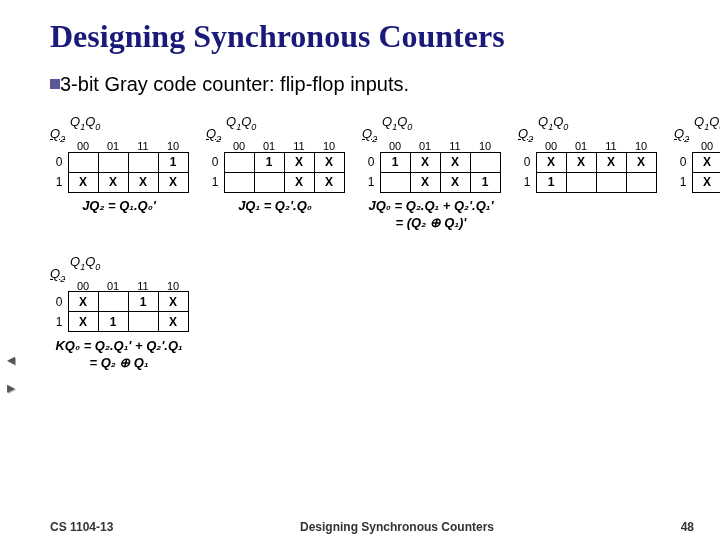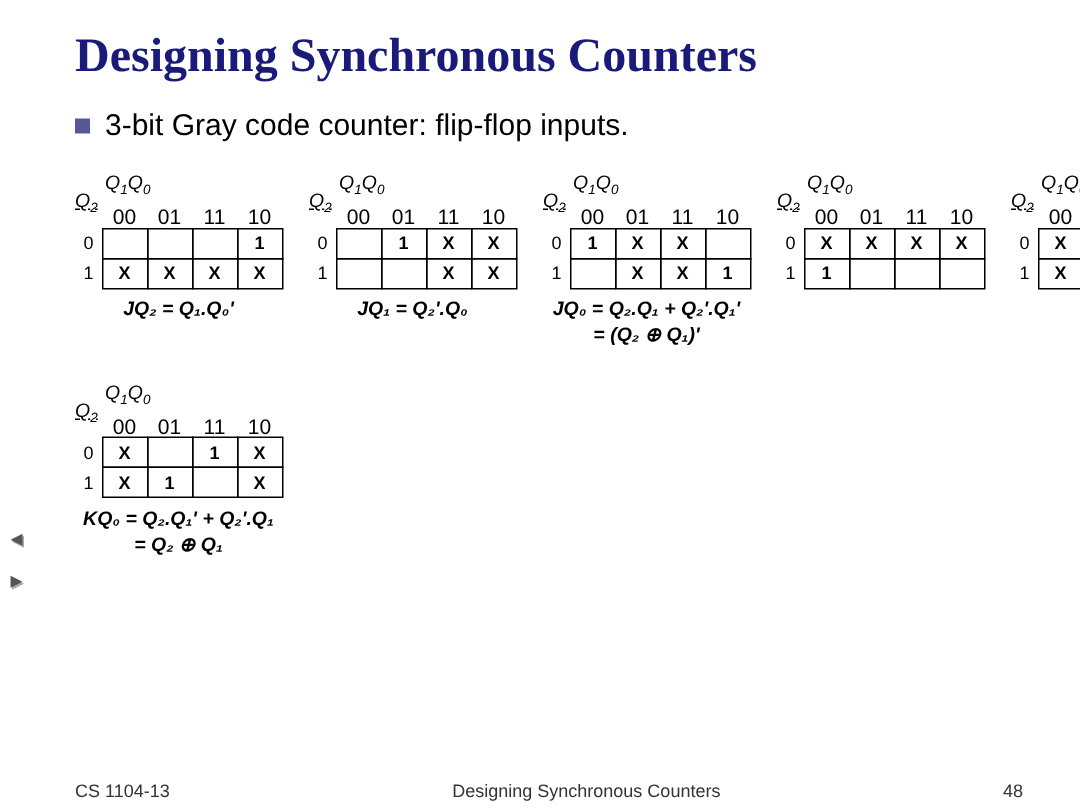--- a/index.html
+++ b/index.html
@@ -21,21 +21,20 @@
   .title {
     font-family: "Times New Roman", Times, serif;
     font-size: 32px;
     font-weight: bold;
     color: #1a1a7a;
     margin: 0 0 18px 0;
   }
   .bullet-row {
     display: flex;
     align-items: flex-start;
-    gap: 10px;
     margin-bottom: 18px;
   }
   .bullet-sq {
     width: 10px;
     height: 10px;
     background: #585898;
     margin-top: 6px;
     flex-shrink: 0;
   }
   .bullet-text {
@@ -69,21 +68,21 @@
     font-size: 13px;
     text-decoration: underline;
   }
   .sub { font-size: 9px; vertical-align: sub; }
   .ktable {
     display: grid;
     grid-template-columns: 18px repeat(4, 30px);
     grid-template-rows: 16px 20px 20px;
   }
   .khead {
-    font-size: 14px;
+    font-size: 11px;
     text-align: center;
     display:flex;align-items:flex-end;justify-content:center;
   }
   .krow {
     font-size: 12px;
     text-align: center;
     display:flex;align-items:center;justify-content:center;
   }
   .kcell {
     border: 1px solid #000;
@@ -98,26 +97,27 @@
     font-size: 13px;
     font-weight: bold;
     margin-top: 6px;
     line-height: 1.3;
   }
   .footer {
     position: absolute;
     bottom: 6px;
     left: 0;
     right: 0;
-    padding: 0 38px 0 50px;
+    padding: 0 26px 0 50px;
     display: flex;
     justify-content: space-between;
     align-items: center;
     font-size: 12px;
     color: #333;
+    font-weight: bold;
   }
   .footer .mid { flex:1; text-align:center; }
   .nav-arrows {
     position: absolute;
     left: 2px;
     top: 350px;
     display: flex;
     flex-direction: column;
     gap: 10px;
   }

